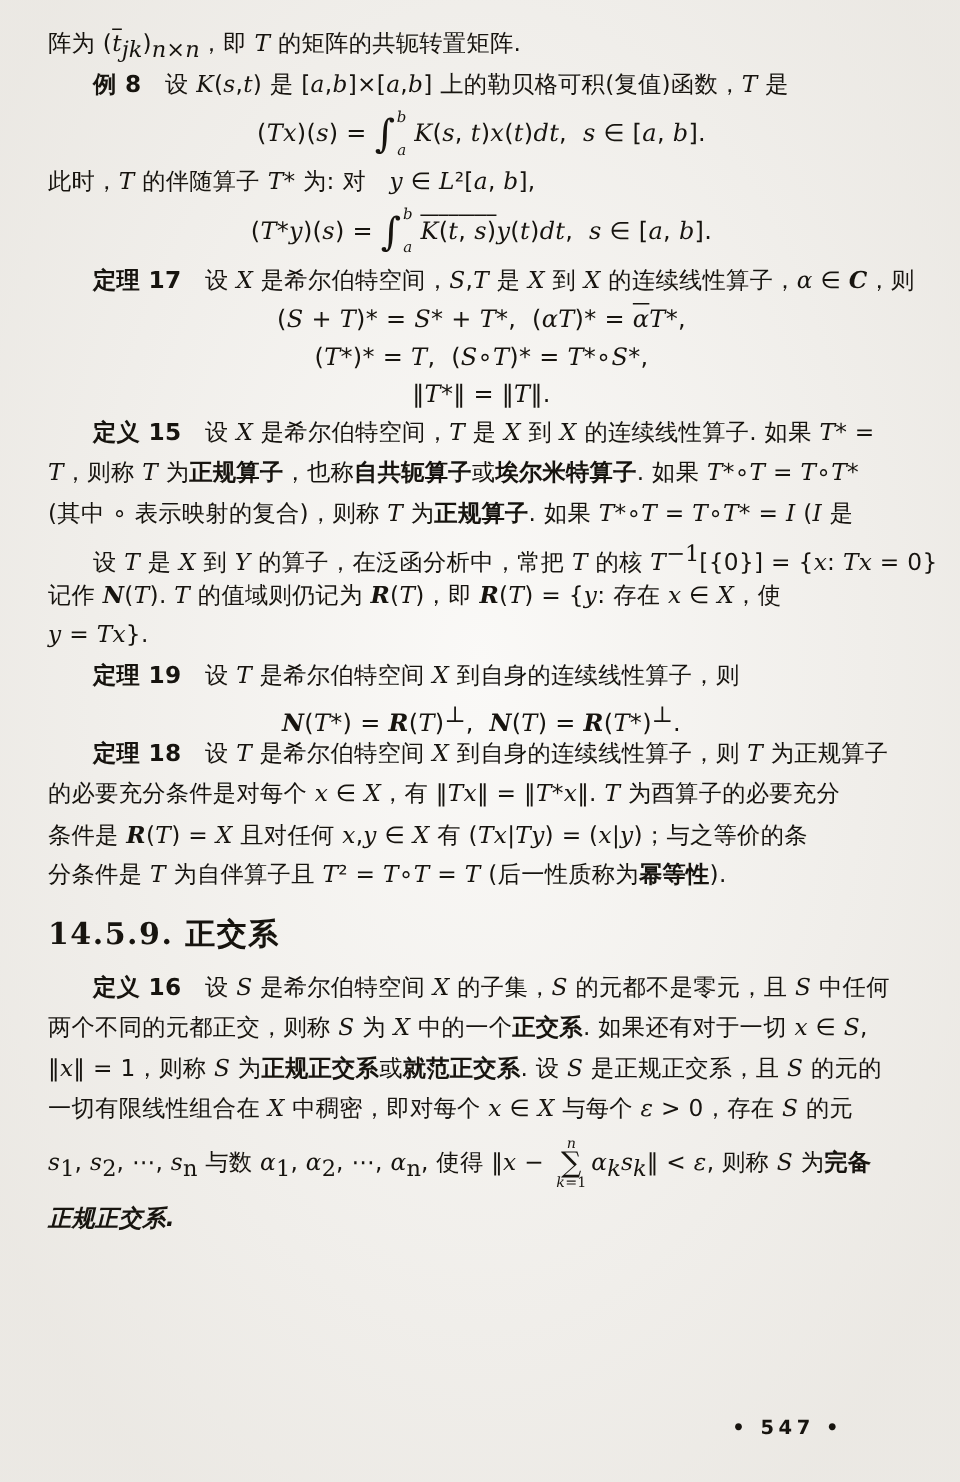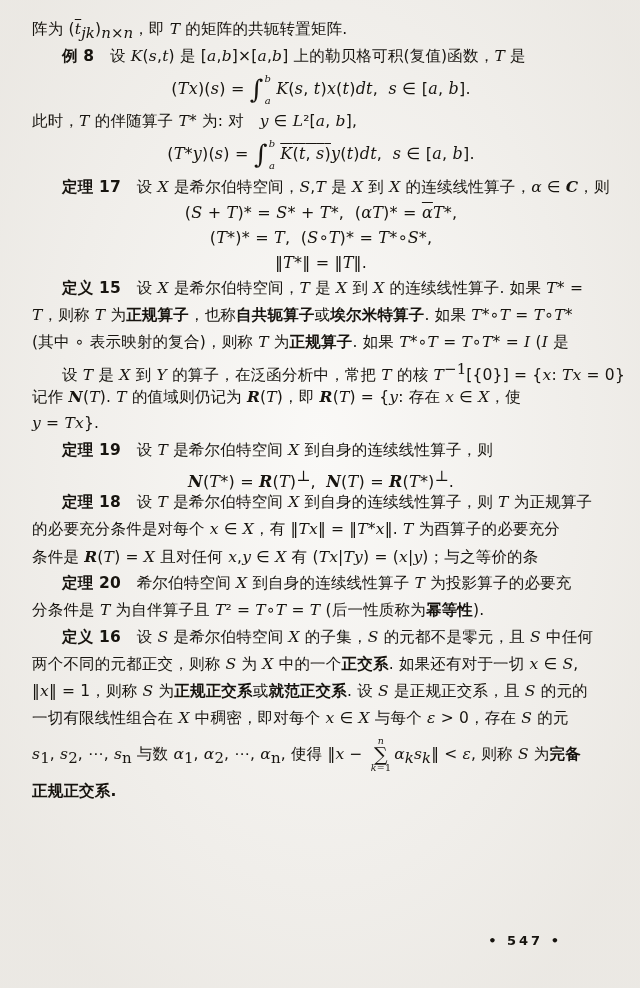--- a/index.html
+++ b/index.html
@@ -17,21 +17,21 @@
   .page{background:radial-gradient(ellipse at 50% 45%, rgba(255,255,255,0.5), rgba(120,110,95,0.08) 85%);}
   .line{
     height:27px;line-height:27px;font-size:15.5px;
     white-space:nowrap;letter-spacing:0.2px;
   }
   .indent{padding-left:30px;}
   .fc{text-align:center;}
   .f{height:25px;line-height:25px;font-size:16px;}
   .tall{height:38px;line-height:38px;font-size:16px;}
   .sumline{height:44px;line-height:44px;}
-  .lastline{height:30px;line-height:30px;font-weight:bold;}
+  .lastline{height:30px;line-height:30px;font-weight:bold;font-style:italic;}
   
   .line i, .line sub, .line sup{font-family:"DejaVu Serif",serif;}
   .line b{font-weight:bold;}
   .line sub,.line sup{font-size:15px;letter-spacing:0;}
   .ov{text-decoration:overline;}
   .scr{font-weight:bold;font-style:italic;}
   .big{font-size:26px;vertical-align:-4px;font-family:"DejaVu Serif",serif;}
   .lim{
     display:inline-flex;flex-direction:column;justify-content:space-between;
     height:32px;vertical-align:middle;font-size:10px;line-height:1;
@@ -42,21 +42,21 @@
     vertical-align:middle;line-height:1;font-size:9.5px;margin:0 3px;
     font-family:"DejaVu Serif",serif;
   }
   .sum .s-mid{font-size:19px;line-height:0.9;}
   .heading{
     height:30px;line-height:30px;margin:10px 0 8px 0;
     font-family:"DejaVu Serif",serif;font-weight:600;font-size:20px;
     letter-spacing:1px;
   }
   .footer{
-    position:absolute;right:78px;bottom:40px;
+    position:absolute;right:78px;bottom:28px;
     font-size:13px;font-weight:bold;letter-spacing:3px;color:#17140f;
   }
 </style>
 </head>
 <body style="background: rgb(245, 243, 239);">
 
 <div class="page" style="color: rgb(23, 20, 15);">
   <div class="line">阵为 (<span class="ov"><i>t</i></span><sub><i>jk</i></sub>)<sub><i>n</i>×<i>n</i></sub>，即 <i>T</i> 的矩阵的共轭转置矩阵.</div>
   <div class="line indent"><b>例 8</b>　设 <i>K</i>(<i>s</i>,<i>t</i>) 是 [<i>a</i>,<i>b</i>]×[<i>a</i>,<i>b</i>] 上的勒贝格可积(复值)函数，<i>T</i> 是</div>
   <div class="line tall fc">(<i>Tx</i>)(<i>s</i>) = <span class="big">∫</span><span class="lim">
@@ -76,23 +76,23 @@
   <div class="line"><i>T</i>，则称 <i>T</i> 为<b>正规算子</b>，也称<b>自共轭算子</b>或<b>埃尔米特算子</b>. 如果 <i>T</i>*∘<i>T</i> = <i>T</i>∘<i>T</i>*</div>
   <div class="line">(其中 ∘ 表示映射的复合)，则称 <i>T</i> 为<b>正规算子</b>. 如果 <i>T</i>*∘<i>T</i> = <i>T</i>∘<i>T</i>* = <i>I</i> (<i>I</i> 是</div>
   <div class="line indent">设 <i>T</i> 是 <i>X</i> 到 <i>Y</i> 的算子，在泛函分析中，常把 <i>T</i> 的核 <i>T</i><sup>−1</sup>[{0}] = {<i>x</i>: <i>Tx</i> = 0}</div>
   <div class="line">记作 <i class="scr">N</i>(<i>T</i>). <i>T</i> 的值域则仍记为 <i class="scr">R</i>(<i>T</i>)，即 <i class="scr">R</i>(<i>T</i>) = {<i>y</i>: 存在 <i>x</i> ∈ <i>X</i>，使</div>
   <div class="line"><i>y</i> = <i>Tx</i>}.</div>
   <div class="line indent"><b>定理 19</b>　设 <i>T</i> 是希尔伯特空间 <i>X</i> 到自身的连续线性算子，则</div>
   <div class="line f fc"><i class="scr">N</i>(<i>T</i>*) = <i class="scr">R</i>(<i>T</i>)<sup>⊥</sup>,&nbsp; <i class="scr">N</i>(<i>T</i>) = <i class="scr">R</i>(<i>T</i>*)<sup>⊥</sup>.</div>
   <div class="line indent"><b>定理 18</b>　设 <i>T</i> 是希尔伯特空间 <i>X</i> 到自身的连续线性算子，则 <i>T</i> 为正规算子</div>
   <div class="line">的必要充分条件是对每个 <i>x</i> ∈ <i>X</i>，有 ‖<i>Tx</i>‖ = ‖<i>T</i>*<i>x</i>‖. <i>T</i> 为酉算子的必要充分</div>
   <div class="line">条件是 <i class="scr">R</i>(<i>T</i>) = <i>X</i> 且对任何 <i>x</i>,<i>y</i> ∈ <i>X</i> 有 (<i>Tx</i>|<i>Ty</i>) = (<i>x</i>|<i>y</i>)；与之等价的条</div>
-  <div class="line indent"><b>定理 20</b>　希尔伯特空间 <i>X</i> 到自身的连续线性算子 <i>T</i> 为投影算子的必要充</div>
   <div class="line">分条件是 <i>T</i> 为自伴算子且 <i>T</i>² = <i>T</i>∘<i>T</i> = <i>T</i> (后一性质称为<b>幂等性</b>).</div>
 
+  <div class="heading">14.5.9. 正交系</div>
 
   <div class="line indent"><b>定义 16</b>　设 <i>S</i> 是希尔伯特空间 <i>X</i> 的子集，<i>S</i> 的元都不是零元，且 <i>S</i> 中任何</div>
   <div class="line">两个不同的元都正交，则称 <i>S</i> 为 <i>X</i> 中的一个<b>正交系</b>. 如果还有对于一切 <i>x</i> ∈ <i>S</i>,</div>
   <div class="line">‖<i>x</i>‖ = 1，则称 <i>S</i> 为<b>正规正交系</b>或<b>就范正交系</b>. 设 <i>S</i> 是正规正交系，且 <i>S</i> 的元的</div>
   <div class="line">一切有限线性组合在 <i>X</i> 中稠密，即对每个 <i>x</i> ∈ <i>X</i> 与每个 <i>ε</i> &gt; 0，存在 <i>S</i> 的元</div>
   <div class="line sumline"><i>s</i><sub>1</sub>, <i>s</i><sub>2</sub>, ⋯, <i>s</i><sub>n</sub> 与数 <i>α</i><sub>1</sub>, <i>α</i><sub>2</sub>, ⋯, <i>α</i><sub>n</sub>, 使得 ‖<i>x</i> − <span class="sum">
         <span class="s-top"><i>n</i></span>
         <span class="s-mid">∑</span>
         <span class="s-bot"><i>k</i>=1</span>
       </span><i>α</i><sub><i>k</i></sub><i>s</i><sub><i>k</i></sub>‖ &lt; <i>ε</i>, 则称 <i>S</i> 为<b>完备</b></div>

